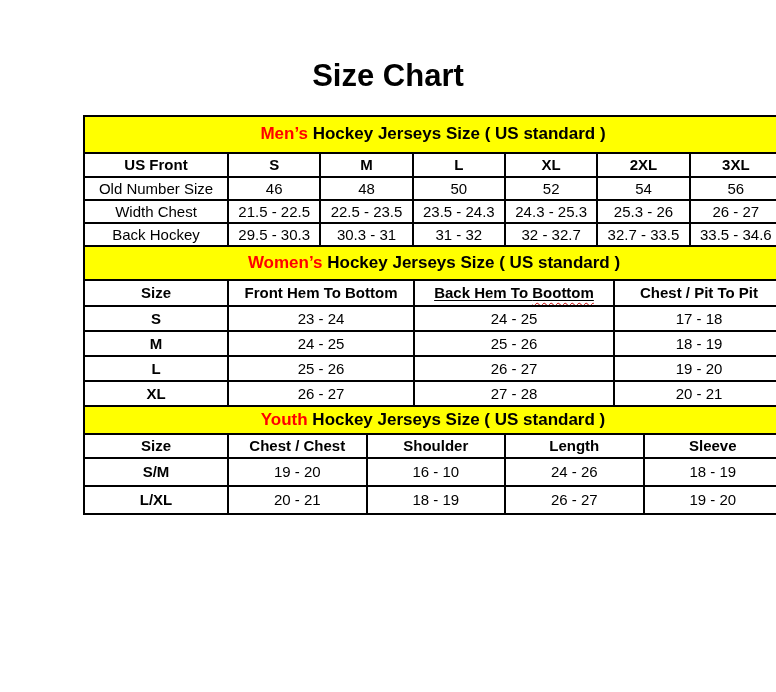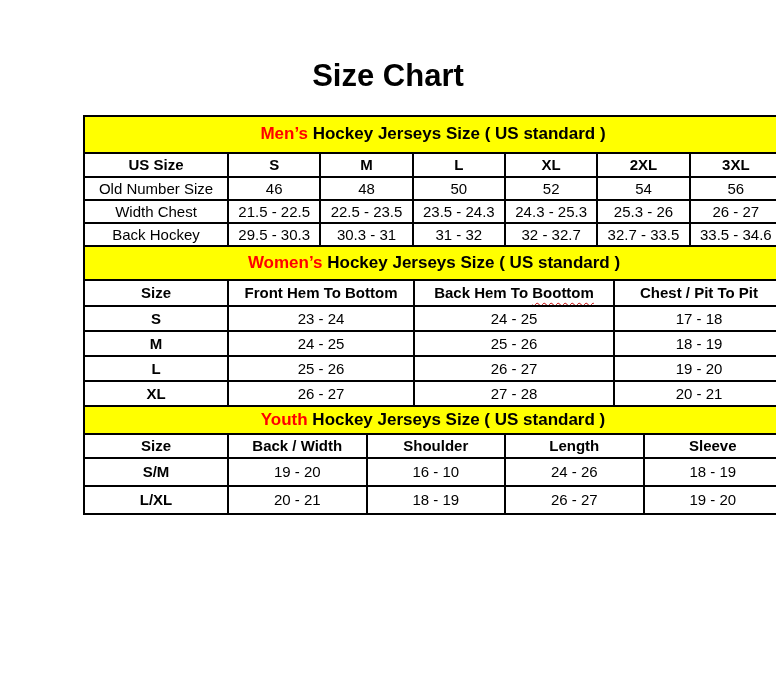--- a/index.html
+++ b/index.html
@@ -52,21 +52,21 @@
   .t-youth col.c0 { width: 144px; }
   .t-mens  .banner-cell { height: 37px; }
   .t-women .banner-cell { height: 34px; }
   .t-youth .banner-cell { height: 28px; }
   .t-mens  th.h { height: 24px; }
   .t-women th.h { height: 26px; }
   .t-youth th.h { height: 24px; }
   .t-mens  td { height: 23px; }
   .t-women td { height: 25px; }
   .t-youth td { height: 28px; }
-  .ul { text-decoration-thickness: 1px; text-underline-offset: 2px; text-align: center; }
+  .ul { text-decoration: underline; text-decoration-thickness: 1px; text-underline-offset: 2px; text-align: center; }
   .misspelled {
     text-decoration: underline wavy #C00000;
     text-decoration-thickness: 1px;
     text-underline-offset: 4px;
   }
 </style>
 </head>
 <body>
 
 <h1 class="page-title">Size Chart</h1>
@@ -81,21 +81,21 @@
         <col>
         <col>
         <col>
         <col>
       </colgroup>
     <tbody>
     <tr>
       <td class="banner-cell" colspan="7"><span class="hl">Men’s</span><span> Hockey Jerseys Size ( US standard )</span></td>
     </tr>
     <tr>
-      <th class="h">US Size</th>
+      <th class="h">US Front</th>
       <th class="h">S</th>
       <th class="h">M</th>
       <th class="h">L</th>
       <th class="h">XL</th>
       <th class="h">2XL</th>
       <th class="h">3XL</th>
     </tr>
     <tr>
       <td>Old Number Size</td>
       <td>46</td>
@@ -177,21 +177,21 @@
         <col>
         <col>
         <col>
       </colgroup>
     <tbody>
     <tr>
       <td class="banner-cell" colspan="5"><span class="hl">Youth</span><span> Hockey Jerseys Size ( US standard )</span></td>
     </tr>
     <tr>
       <th class="h">Size</th>
-      <th class="h">Back / Width</th>
+      <th class="h">Chest / Chest</th>
       <th class="h">Shoulder</th>
       <th class="h">Length</th>
       <th class="h">Sleeve</th>
     </tr>
     <tr>
       <td class="szlabel">S/M</td>
       <td>19 - 20</td>
       <td>16 - 10</td>
       <td>24 - 26</td>
       <td>18 - 19</td>

